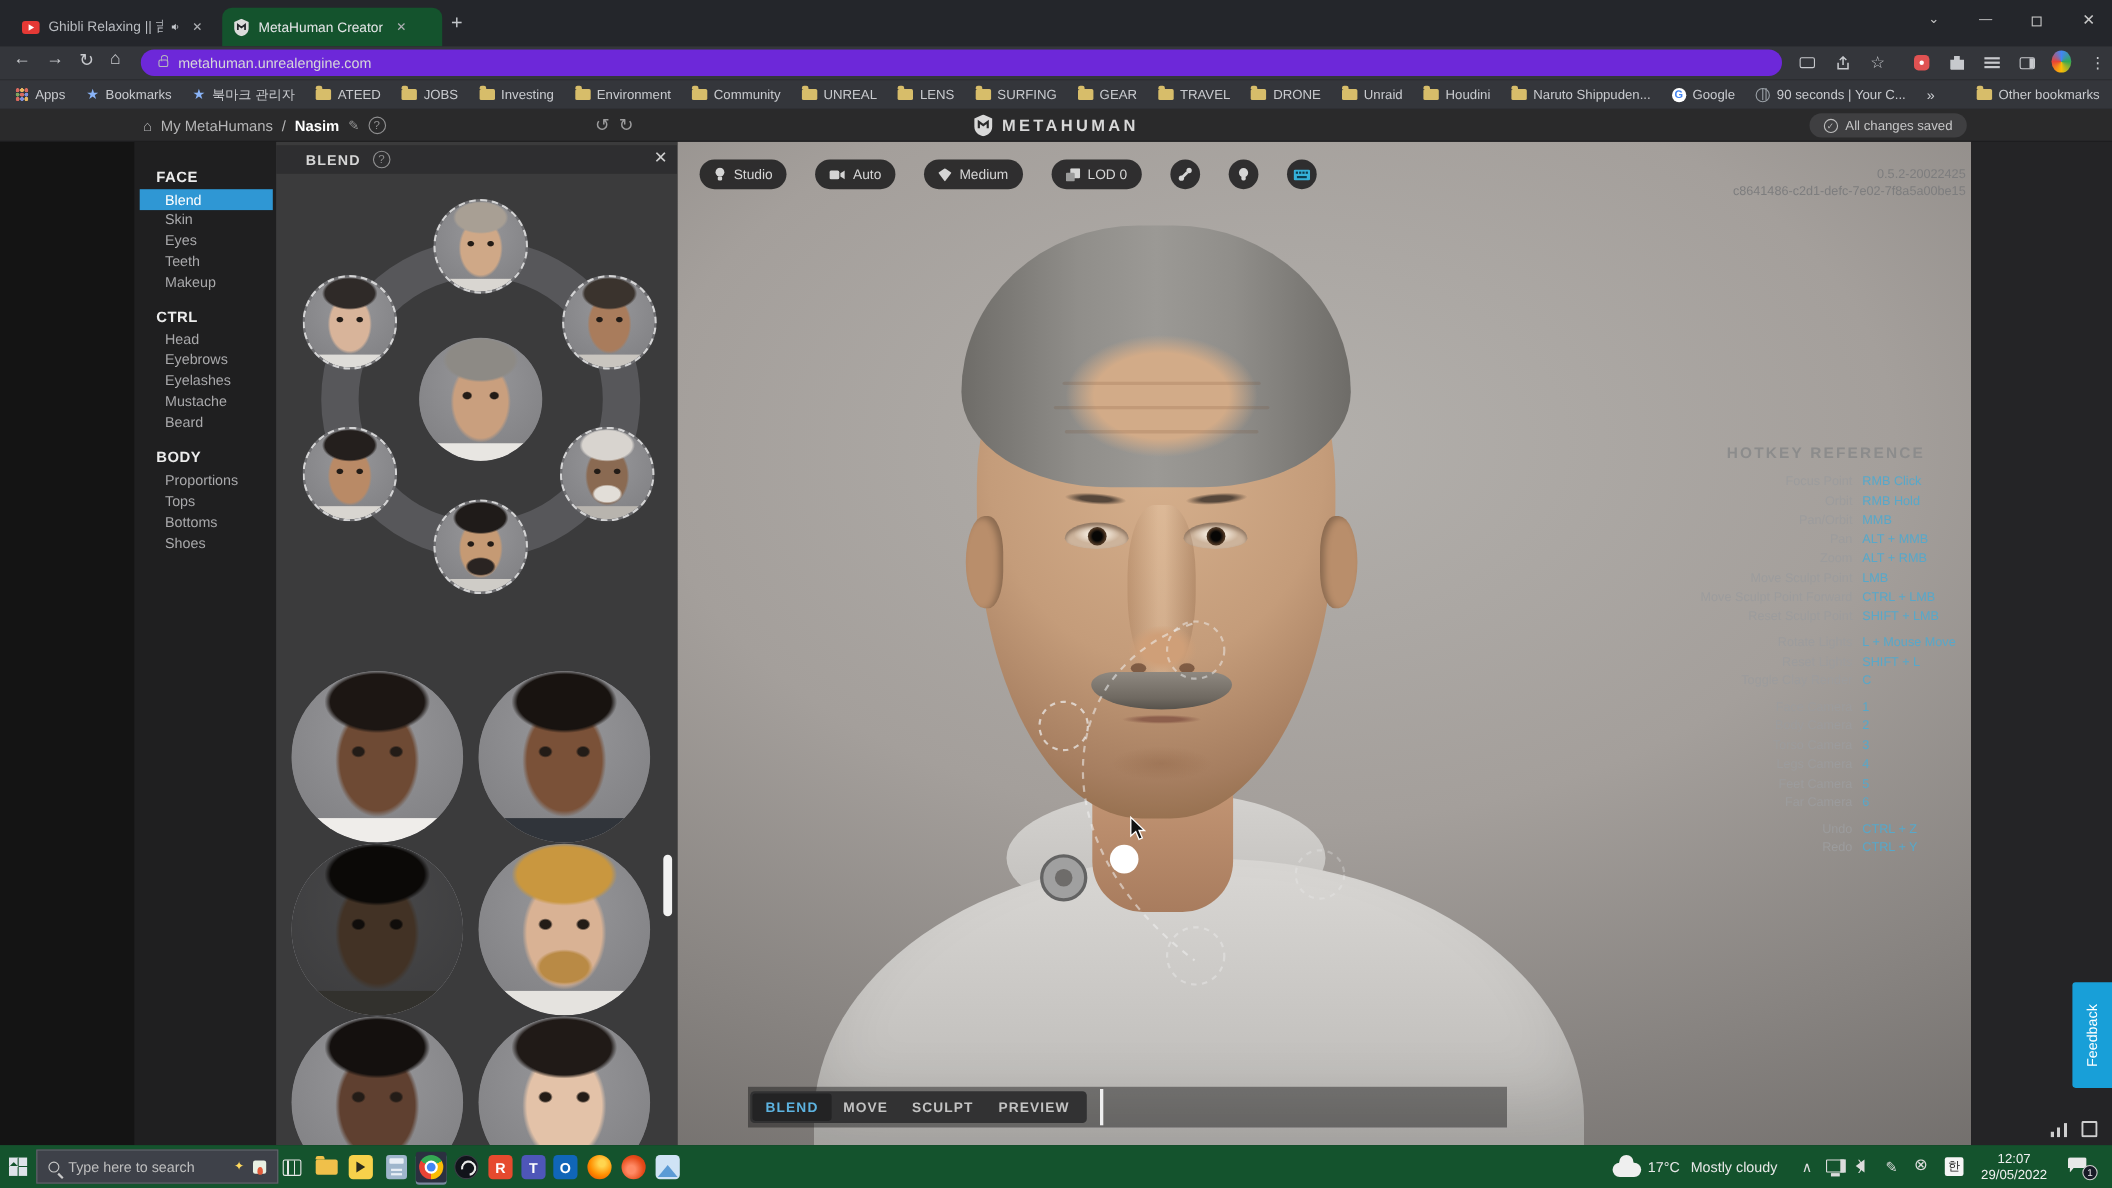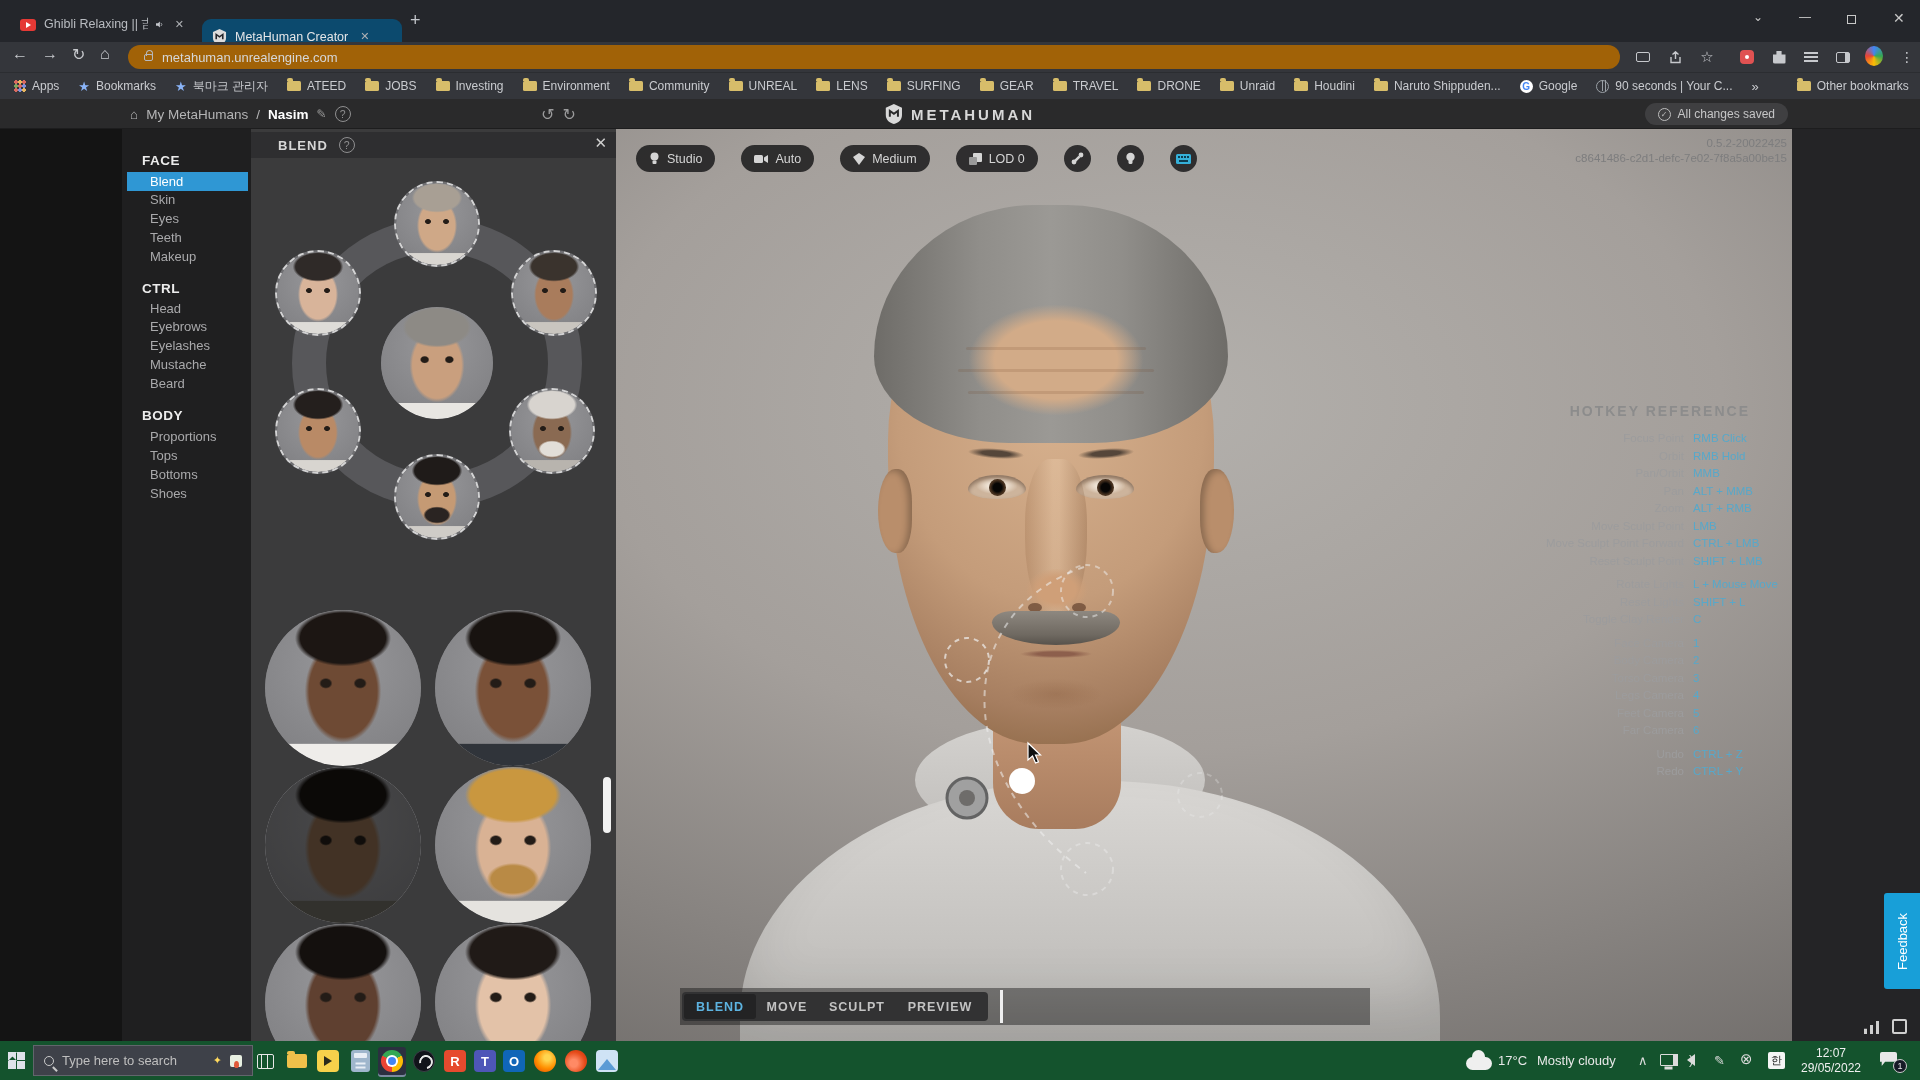--- a/index.html
+++ b/index.html
@@ -4,32 +4,32 @@
 <style>
   * { margin:0; padding:0; box-sizing:border-box; }
   html,body { width:1920px; height:1080px; overflow:hidden; background:#141414;
     font-family:"Liberation Sans","DejaVu Sans",sans-serif; }
   .abs { position:absolute; }
 
   
   #tabstrip { position:absolute; left:0; top:0; width:1920px; height:42px; background:#24262b; }
   .tab { position:absolute; top:7px; height:35px; display:flex; align-items:center; gap:8px; padding:0 10px; font-size:12.5px; }
   .tab.inactive { color:#b9bcc1; }
-  .tab.active { background:#0c4a6e; border-radius:9px 9px 0 0; color:#e4e5e7;margin-top:12px; }
+  .tab.active { background:#14532d; border-radius:9px 9px 0 0; color:#e4e5e7; }
   .tab .title { white-space:nowrap; overflow:hidden; max-width:118px; }
   .tab .x { color:#aeb0b4; font-size:11px; cursor:default; padding:2px 4px; }
   .yt-ic { width:16px; height:12px; background:#e53935; border-radius:3px; position:relative; flex:0 0 auto;}
   .yt-ic::after { content:""; position:absolute; left:6px; top:3px; border-left:5px solid #fff; border-top:3px solid transparent; border-bottom:3px solid transparent; }
   .newtab { position:absolute; left:410px; top:10px; color:#c3c6cb; font-size:18px; }
   .winctl { position:absolute; top:10px; color:#c8c8c8; font-size:12px; }
   .maxbox { width:9px; height:9px; border:1.3px solid #c8c8c8; display:inline-block; }
 
   #toolbar { position:absolute; left:0; top:42px; width:1920px; height:30px; background:#34363b; }
   .navic { position:absolute; top:3px; color:#c7c9cd; font-size:16px; }
-  #omnibox { position:absolute; left:128px; top:3px; width:1492px; height:24px; background:#a16207; border-radius:12px; display:flex; align-items:center; color:#d6d7d9; font-size:13px; }
+  #omnibox { position:absolute; left:128px; top:3px; width:1492px; height:24px; background:#6d28d9; border-radius:12px; display:flex; align-items:center; color:#d6d7d9; font-size:13px; }
   .lock { width:9px; height:7px; border:1.4px solid #b7b9bd; border-radius:2px; position:relative; margin:0 9px 0 16px; }
   .lock::before { content:""; position:absolute; left:1px; top:-5px; width:5px; height:5px; border:1.4px solid #b7b9bd; border-bottom:none; border-radius:4px 4px 0 0; }
   .tbic { position:absolute; top:6px; width:18px; height:18px; display:flex; align-items:center; justify-content:center; color:#c7c9cd; font-size:14px; }
   .card-ic { width:14px; height:10px; border:1.4px solid #c7c9cd; border-radius:2px; }
   .ext-red { width:14px; height:14px; background:#e05252; border-radius:4px; position:relative; }
   .ext-red::after{ content:""; position:absolute; left:5px; top:5px; width:4px; height:4px; background:#fff; border-radius:50%; }
   .puzzle { width:13px; height:13px; background:#c7c9cd; border-radius:2px; clip-path:polygon(0 30%,30% 30%,30% 0,70% 0,70% 30%,100% 30%,100% 100%,0 100%); }
   .sliders { width:14px; height:10px; border-top:2px solid #c7c9cd; border-bottom:2px solid #c7c9cd; position:relative; }
   .sliders::after { content:""; position:absolute; top:2px; left:0; width:14px; height:2px; background:#c7c9cd; }
   .sidepanel { width:14px; height:11px; border:1.4px solid #c7c9cd; border-radius:2px; position:relative; }
@@ -108,21 +108,21 @@
   .nose { left:409px; top:330px; width:62px; height:160px; background:linear-gradient(90deg, rgba(140,95,60,.22), rgba(255,230,200,.22) 45% 55%, rgba(120,80,50,.26)); border-radius:40% 40% 50% 50%; }
   .nose-tip { left:400px; top:440px; width:82px; height:52px; background:radial-gradient(50% 55% at 50% 40%, #cf9f78 45%, rgba(175,120,85,0) 76%); border-radius:50%; }
   .nostril { width:14px; height:9px; background:rgba(60,30,15,.5); border-radius:50%; }
   .mustache { left:376px; top:482px; width:128px; height:34px; background:linear-gradient(180deg,#8e8880 0%,#6f6961 70%,#57524b); border-radius:20% 20% 60% 60%/40% 40% 80% 80%; }
   .mouth { left:396px; top:520px; width:88px; height:10px; background:radial-gradient(50% 50%, #8d5f4c 42%, rgba(141,95,76,0) 82%); border-radius:50%; }
   .chin-sh { left:380px; top:545px; width:120px; height:40px; background:radial-gradient(50% 50%, rgba(120,75,45,.22), transparent 76%); }
 
   #vp-toolbar { position:absolute; left:20px; top:16px; display:flex; gap:26px; align-items:center; }
   .pill { height:27px; border-radius:14px; background:rgba(26,26,27,.85); color:#d5d5d5; font-size:12.5px; display:flex; align-items:center; gap:7px; padding:0 13px; }
   .rbtn { width:27px; height:27px; border-radius:50%; background:rgba(26,26,27,.85); display:flex; align-items:center; justify-content:center; }
-  #vp-version { position:absolute; right:5px; top:7px; text-align:right; font-size:11.5px; line-height:15px; color:#7d7d7e; }
+  #vp-version { position:absolute; right:5px; top:23px; text-align:right; font-size:11.5px; line-height:15px; color:#7d7d7e; }
   #hotkeys { position:absolute; left:712px; top:274px; width:460px; font-size:11.5px; }
   #hotkeys .hk-title { text-align:right; padding-right:38px; color:#8c8c8c; font-weight:bold; font-size:14px; letter-spacing:2px; margin-bottom:11px; }
   .hk-g { margin-top:6px; }
   .hk-r { display:flex; line-height:17.5px; }
   .hk-l { width:365px; text-align:right; color:#9c9c9d; padding-right:9px; }
   .hk-v { color:#57a8ca; }
   #modestrip { position:absolute; left:64px; top:859px; width:690px; height:37px; background:rgba(12,12,12,.42); }
   #modepill { position:absolute; left:66px; top:863px; width:306px; height:29px; background:#323233; border-radius:4px; display:flex; align-items:center; padding:2px; }
   .mode { height:25px; display:flex; align-items:center; justify-content:center; color:#c3c3c3; font-size:12.5px; font-weight:bold; letter-spacing:1px; }
   .mode.active { background:#232324; border-radius:3px; color:#5db3e0; }

